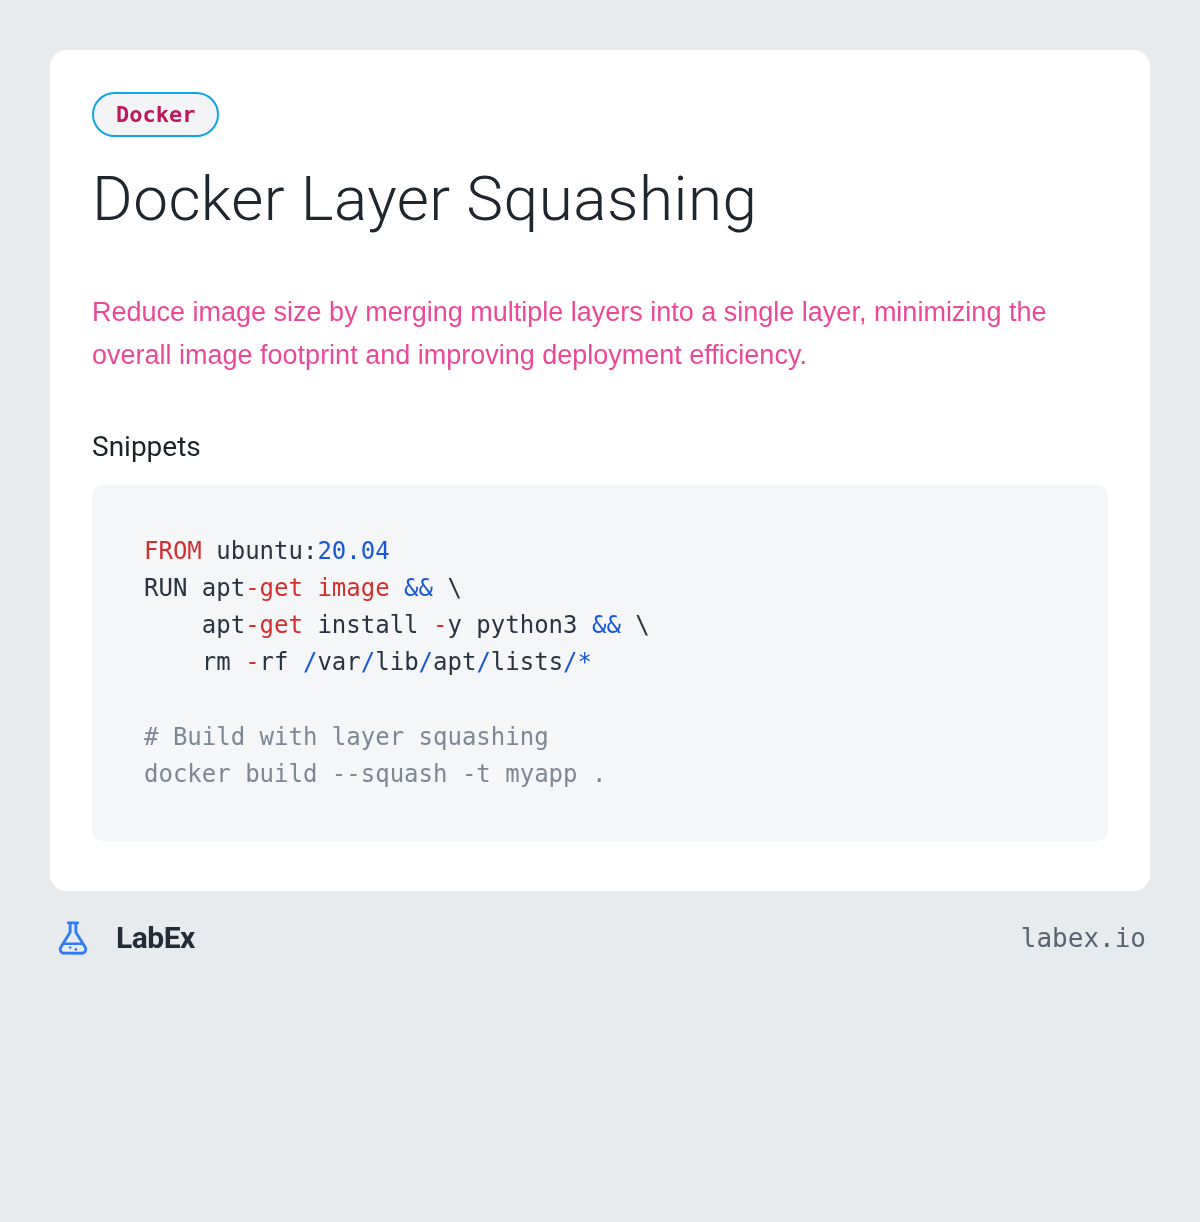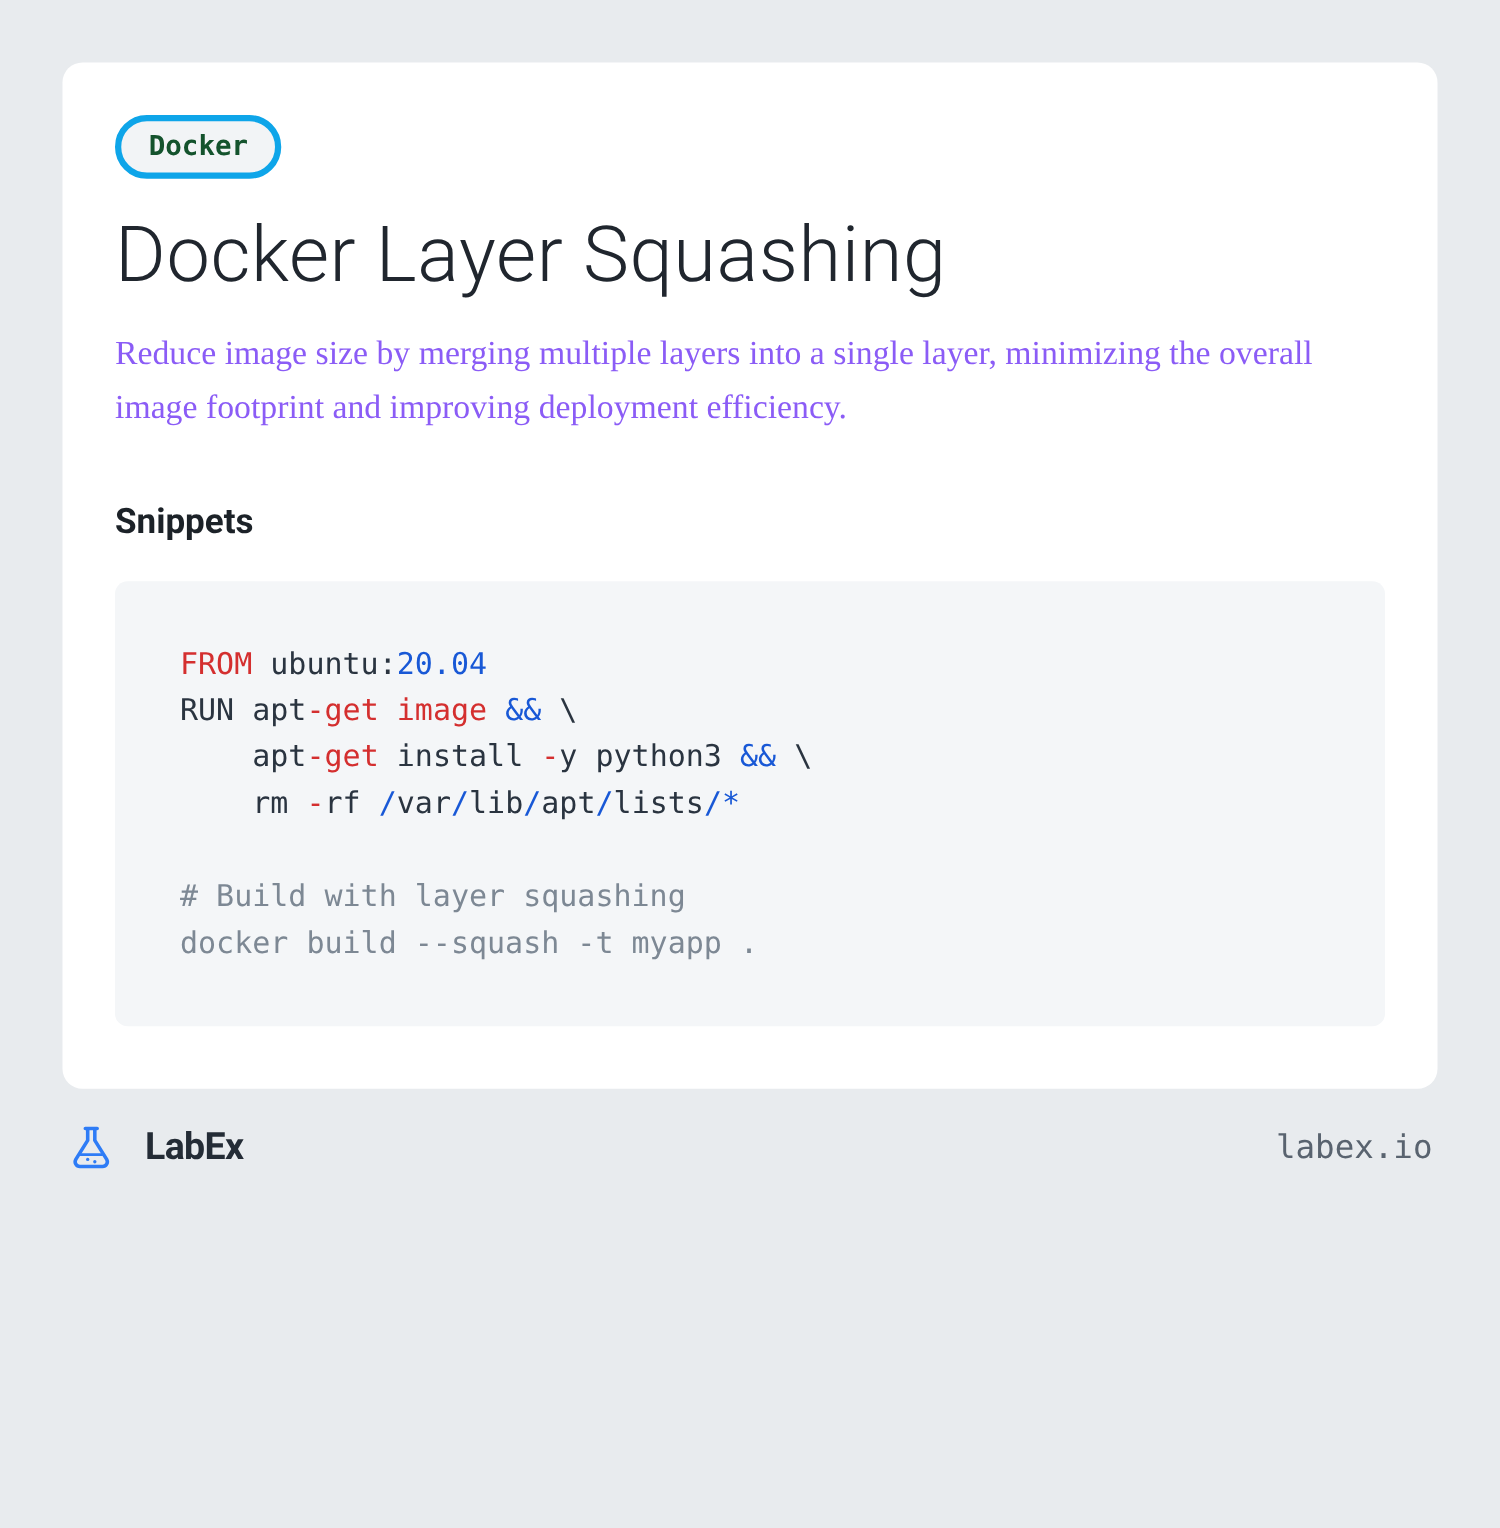--- a/index.html
+++ b/index.html
@@ -22,52 +22,52 @@
     background: #ffffff;
     border-radius: 16px;
     padding: 42px 42px 50px 42px;
     flex: 0 0 auto;
     margin-bottom: 28px;
   }
 
   .tag {
     display: inline-block;
     background: #f2f4f6;
-    border: 5px solid #0ea5e9;
+    border: 2px solid #0ea5e9;
     border-radius: 999px;
     padding: 8px 22px;
     font-family: ui-monospace, SFMono-Regular, "SF Mono", Menlo, Consolas, monospace;
     font-size: 22px;
-    color: #14532d;
+    color: #be185d;
     font-weight: 600;
     margin-bottom: 28px;
   }
 
   .title {
     font-size: 62px;
     font-weight: 300;
     color: #20262e;
     letter-spacing: 0.5px;
-    margin-bottom: 22px;
+    margin-bottom: 58px;
     line-height: 1.1;
   }
 
   .description {
-    font-family: Liberation Serif, serif;
+    font-family: Liberation Sans, sans-serif;
     font-size: 27px;
-    color: #8b5cf6;
+    color: #ec4899;
     line-height: 1.6;
     margin-bottom: 52px;
   }
 
   .snippets-heading {
     font-size: 28px;
-    font-weight: 700;
+    font-weight: 400;
     color: #1c2228;
-    margin-bottom: 32px;
+    margin-bottom: 22px;
   }
 
   .code-block {
     background: #f4f6f8;
     border-radius: 10px;
     padding: 48px 48px 48px 52px;
     font-family: ui-monospace, SFMono-Regular, "SF Mono", Menlo, Consolas, monospace;
     font-size: 24px;
     line-height: 1.55;
     color: #2a3440;

